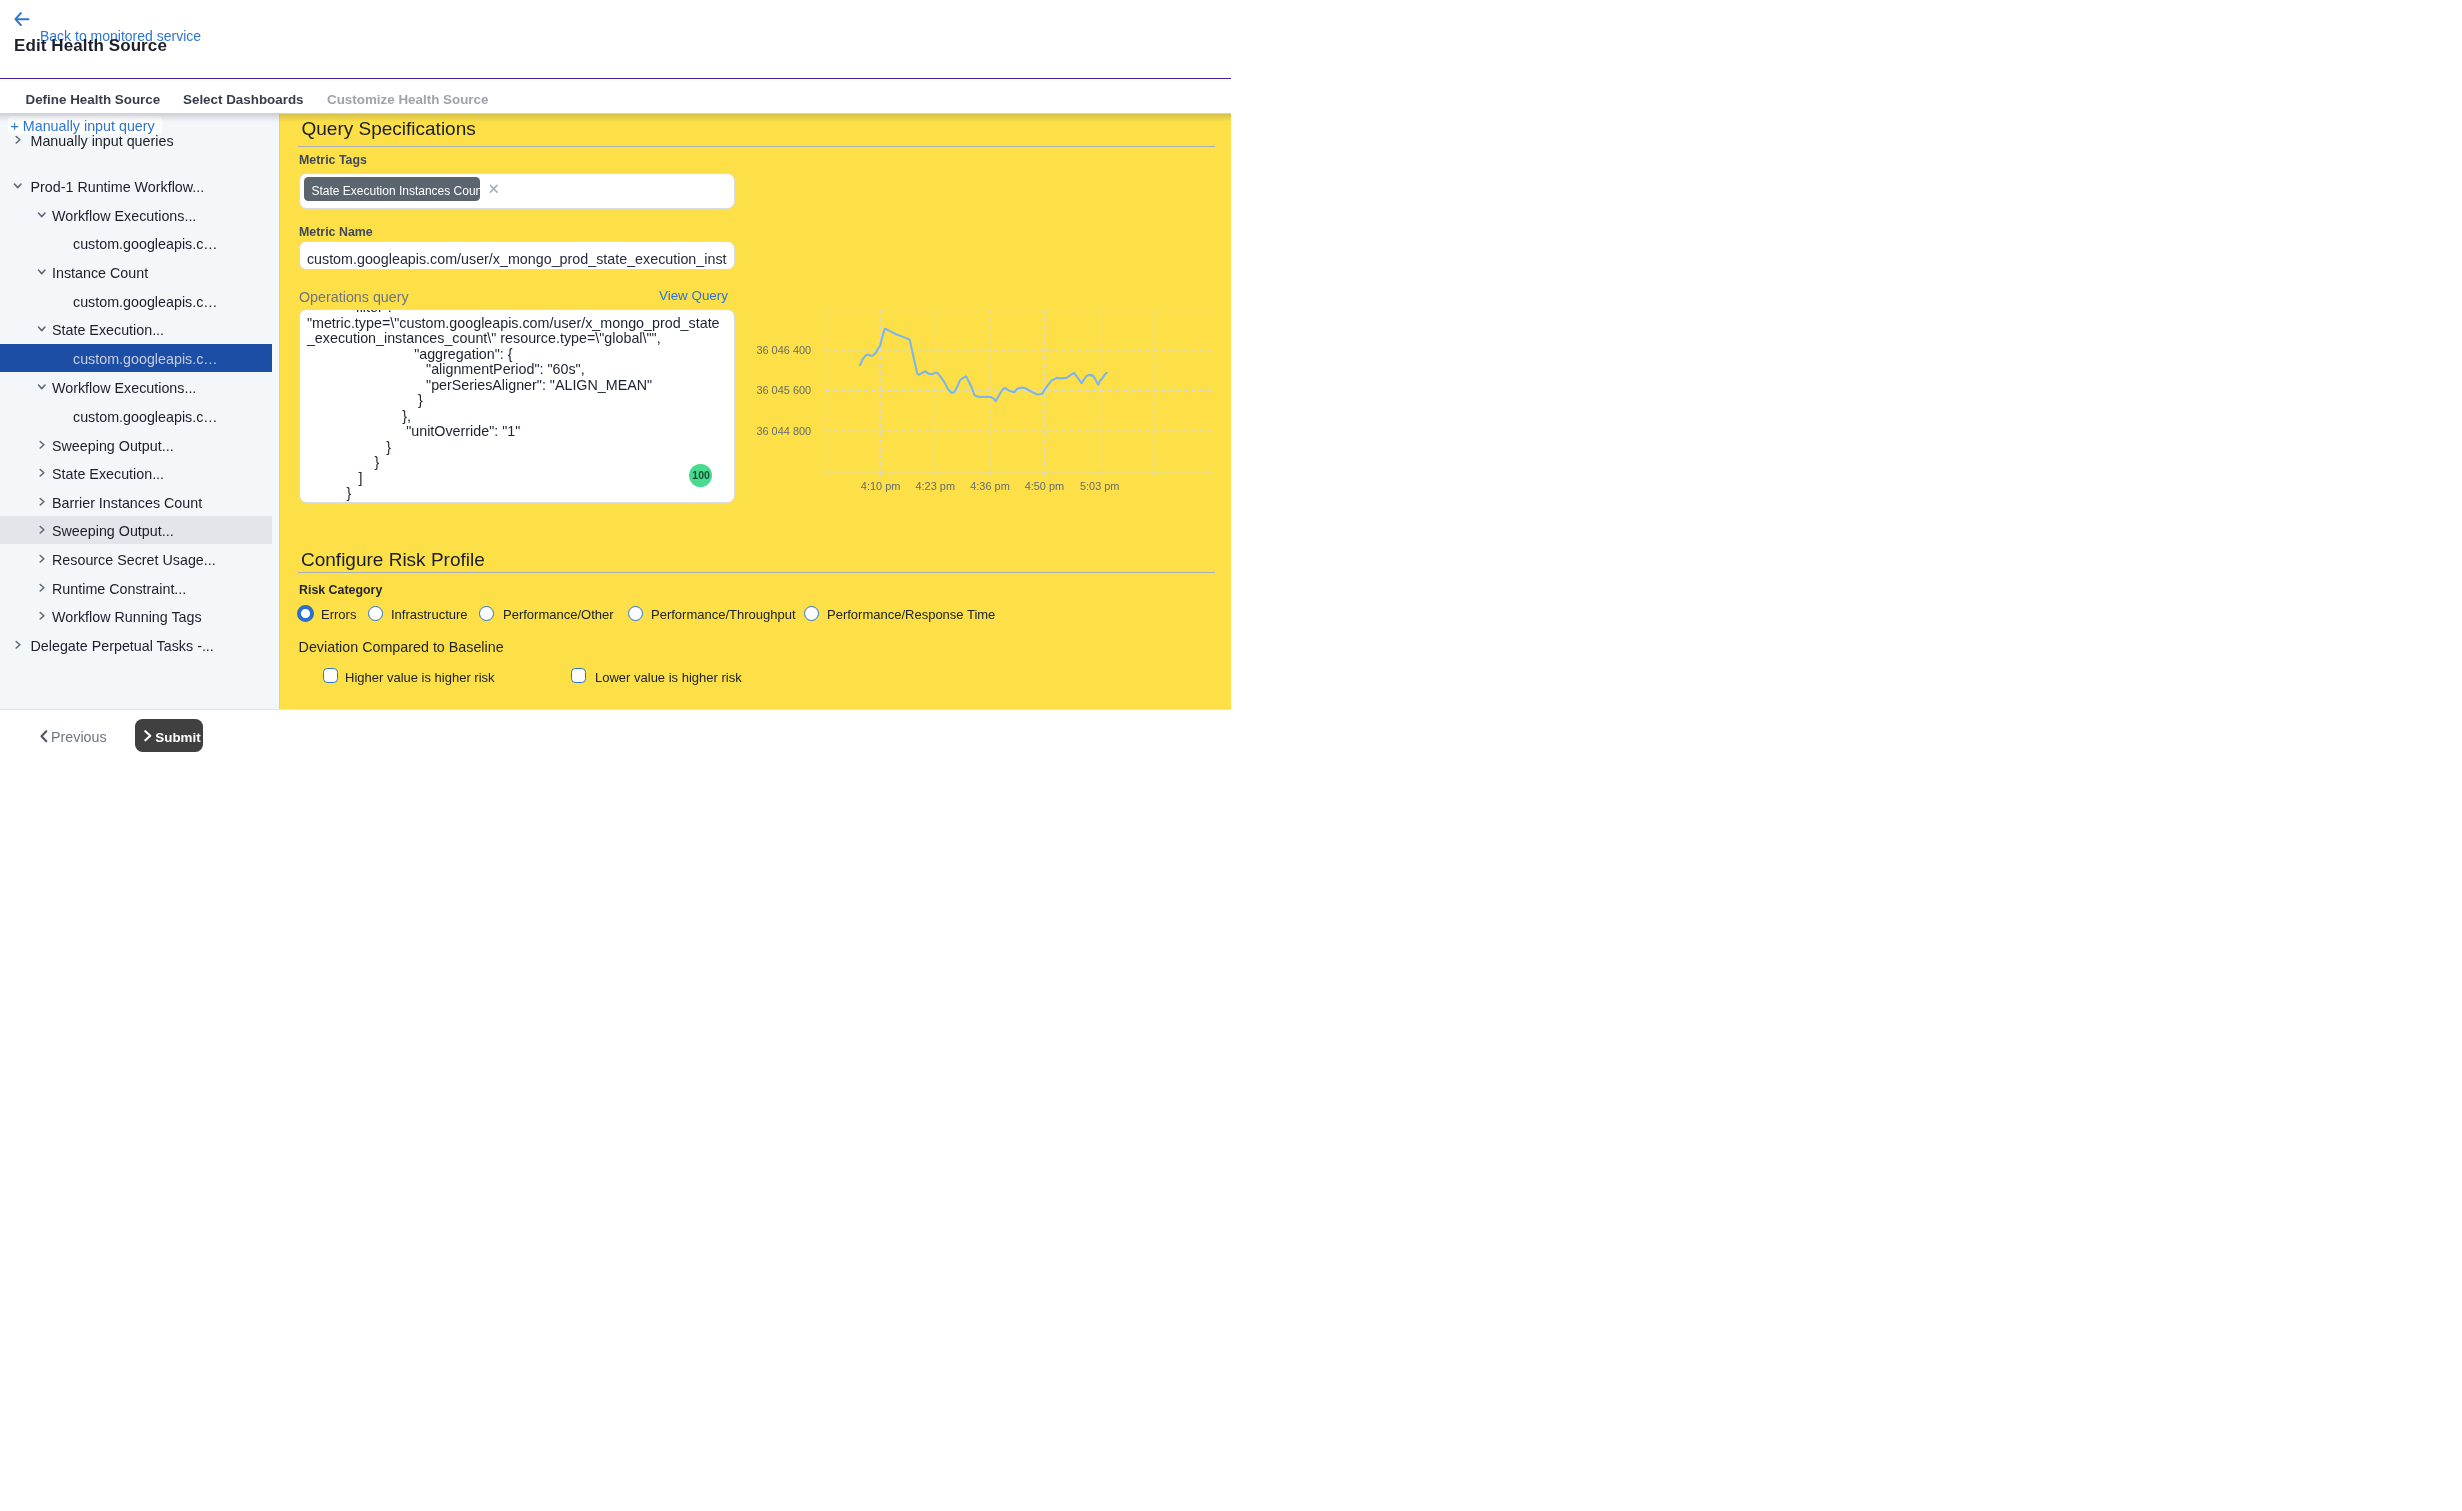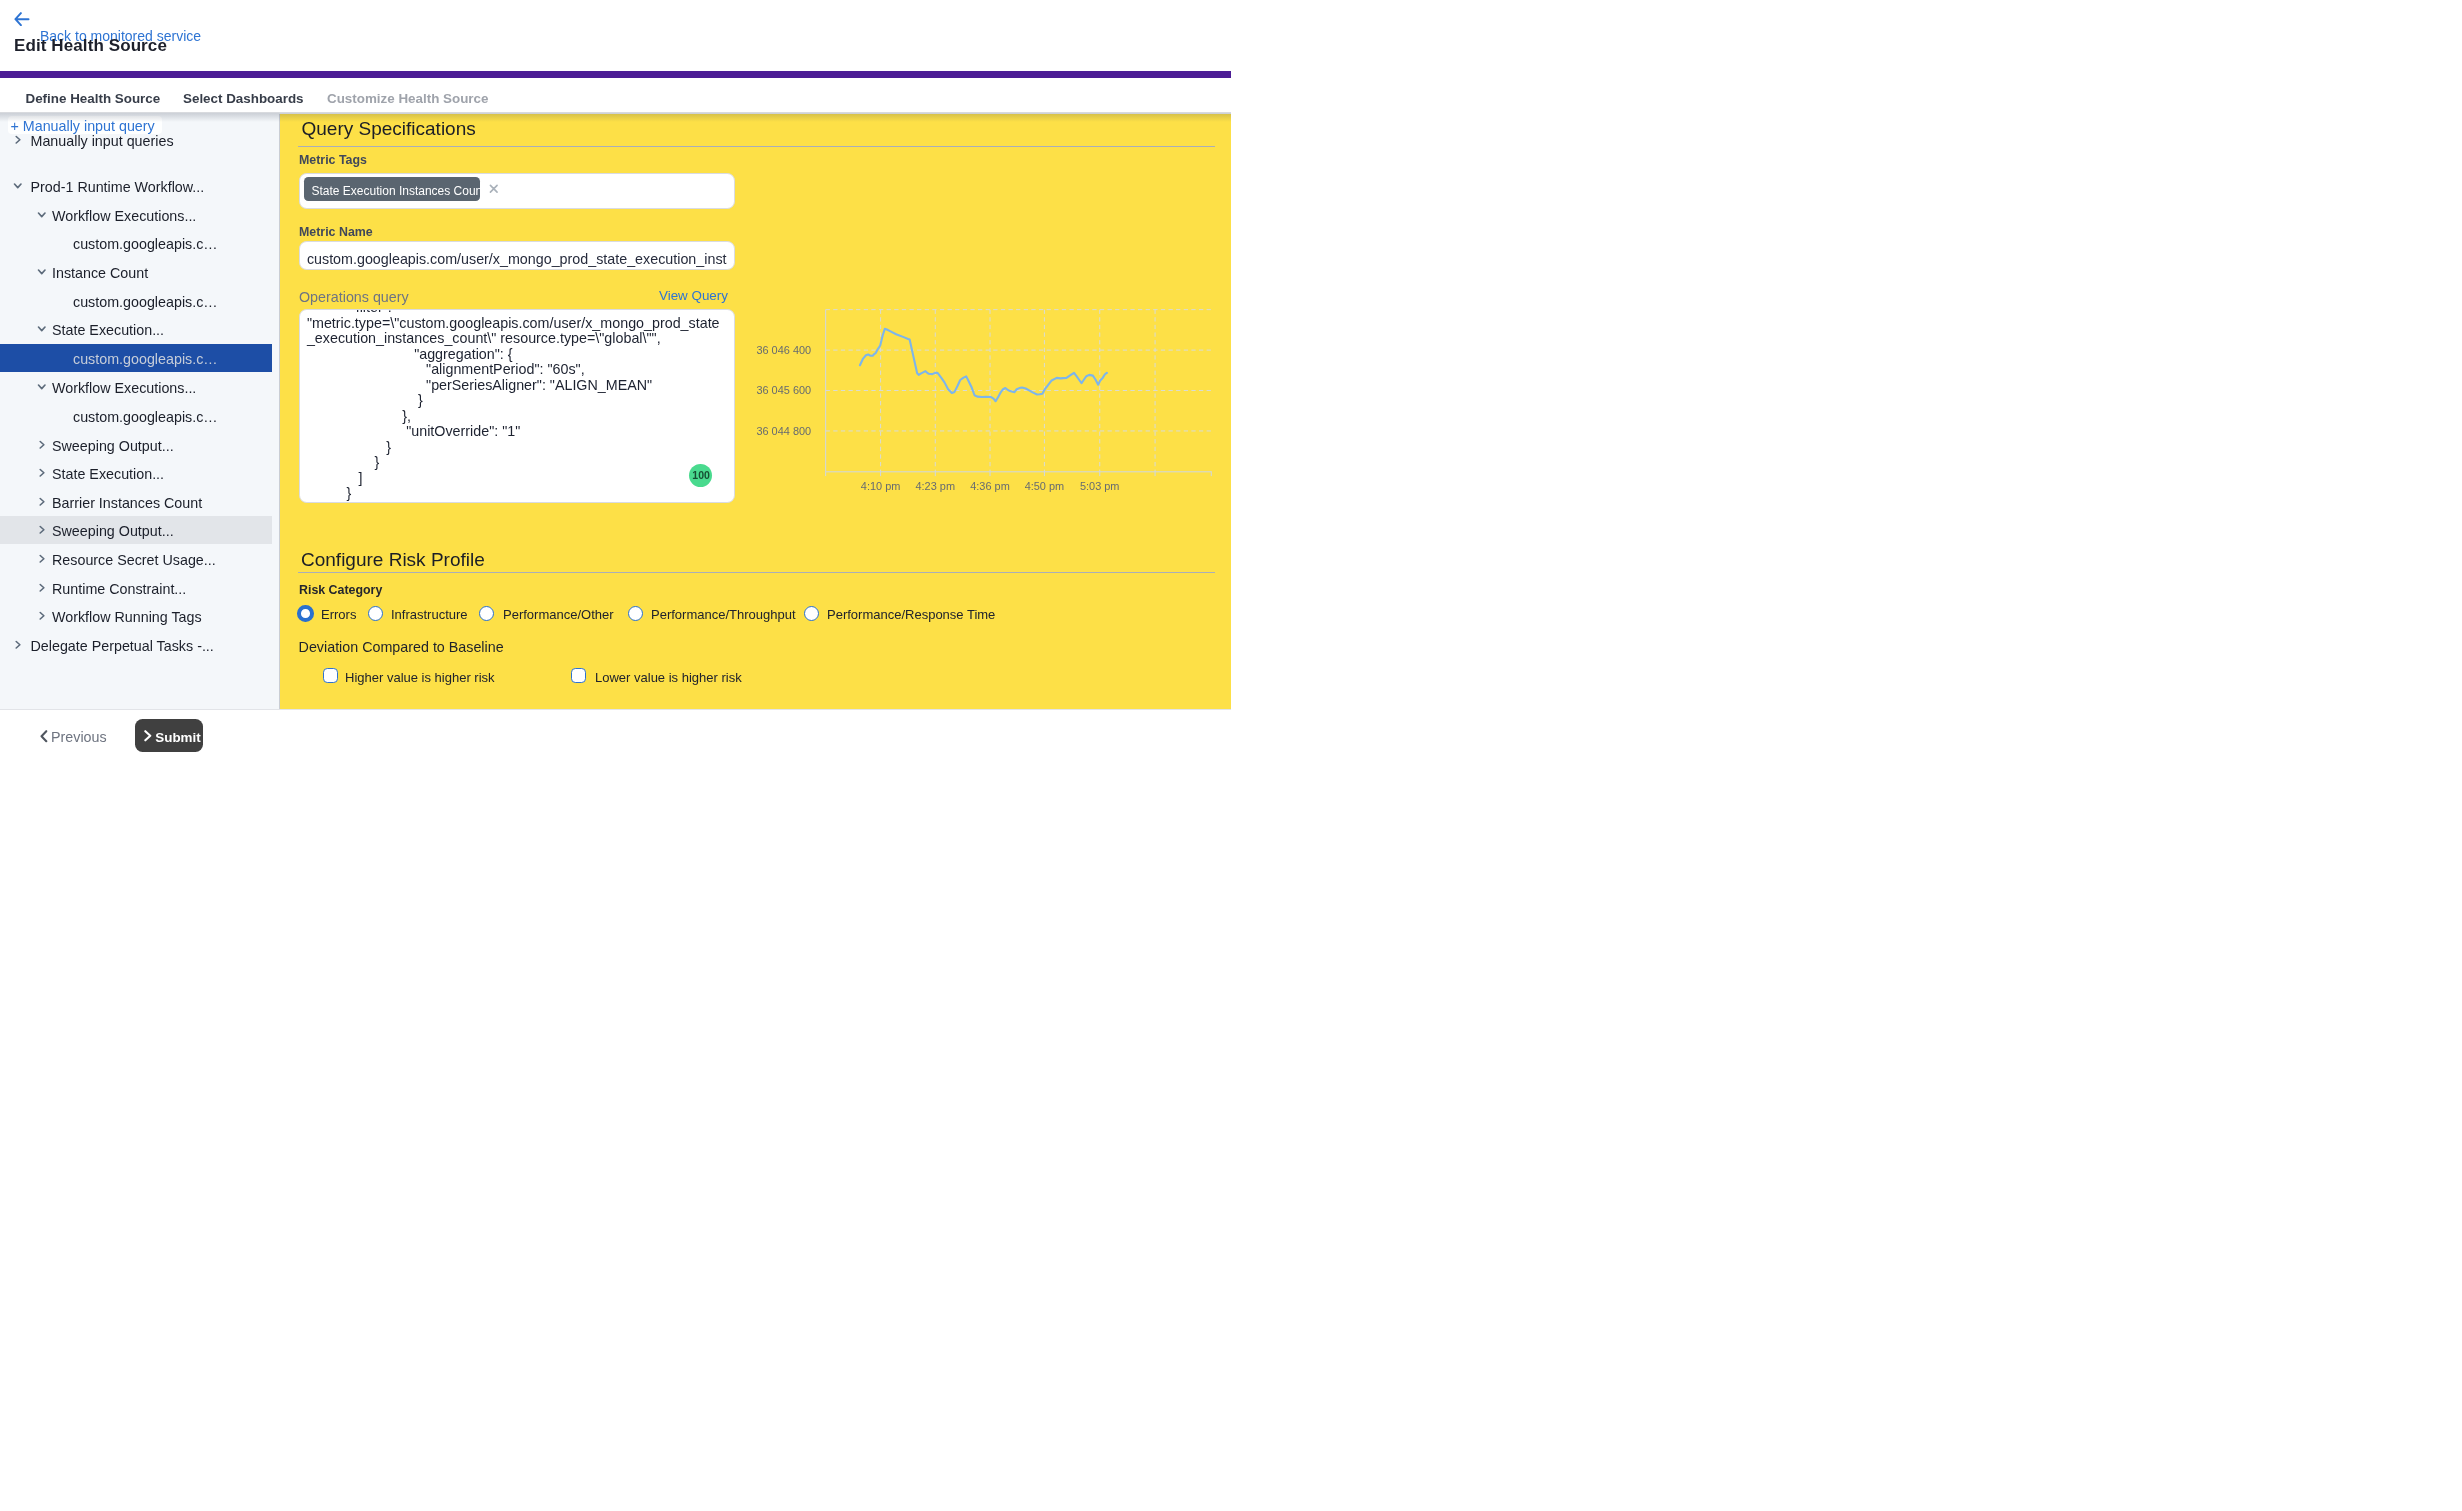--- a/index.html
+++ b/index.html
@@ -5,21 +5,21 @@
   * { margin:0; padding:0; box-sizing:border-box; }
   html,body { width:1231px; height:756px; overflow:hidden; }
   body { font-family:"Liberation Sans", sans-serif; background:#fff; position:relative; }
   .abs { position:absolute; }
   
   #header { position:absolute; left:0; top:0; width:1231px; height:71px; background:#fff; }
   #backlink { position:absolute; left:40px; top:28px; font-size:14px; color:#2e74d3; }
   #backarrow { position:absolute; left:14.3px; top:11.5px; }
   #h1 { position:absolute; left:14px; top:36px; font-size:17px; font-weight:bold; color:#1d202b; letter-spacing:0.1px; }
   
-  #tabbar { position:absolute; left:0; top:71px; width:1231px; height:42px; background:#fff; border-top:7px solid #4c1d95; border-bottom:1px solid #d8dade; }
+  #tabbar { position:absolute; left:0; top:78px; width:1231px; height:42px; background:#fff; border-top:1px solid #4c1d95; border-bottom:1px solid #d8dade; }
   .tab { position:absolute; top:13px; font-size:13.4px; font-weight:bold; color:#373d49; }
   #tab3 { color:#9fa3ab; }
   #tabunderline { position:absolute; left:318px; top:38px; width:178px; height:3.8px; background:#3273d8; border-radius:2.9px 2.9px 0 0; }
   #tabshadow { position:absolute; left:0; top:113px; width:1231px; height:8.6px; background:linear-gradient(to bottom, rgba(55,65,85,0.22), rgba(55,65,85,0)); z-index:5; pointer-events:none; }
   
   #main { position:absolute; left:0; top:113px; width:1231px; height:596px; background:#f5f8fb; }
   #sidebar { position:absolute; left:0; top:1px; width:280px; height:595px; background:#f4f7fa; border-right:1px solid #c9cdd4; }
   #content { position:absolute; left:280px; top:1px; width:952px; height:595px; background:#fde047; }
   
   .trow { position:absolute; left:0; width:272px; height:28px; }

